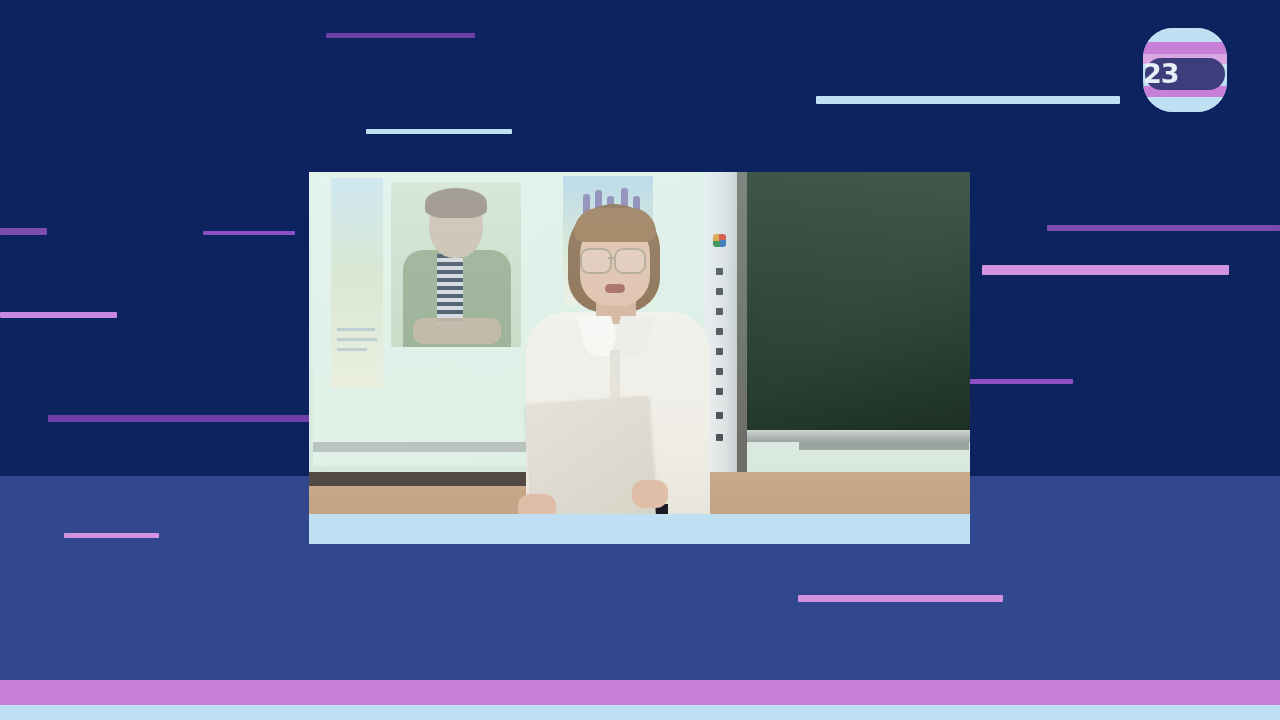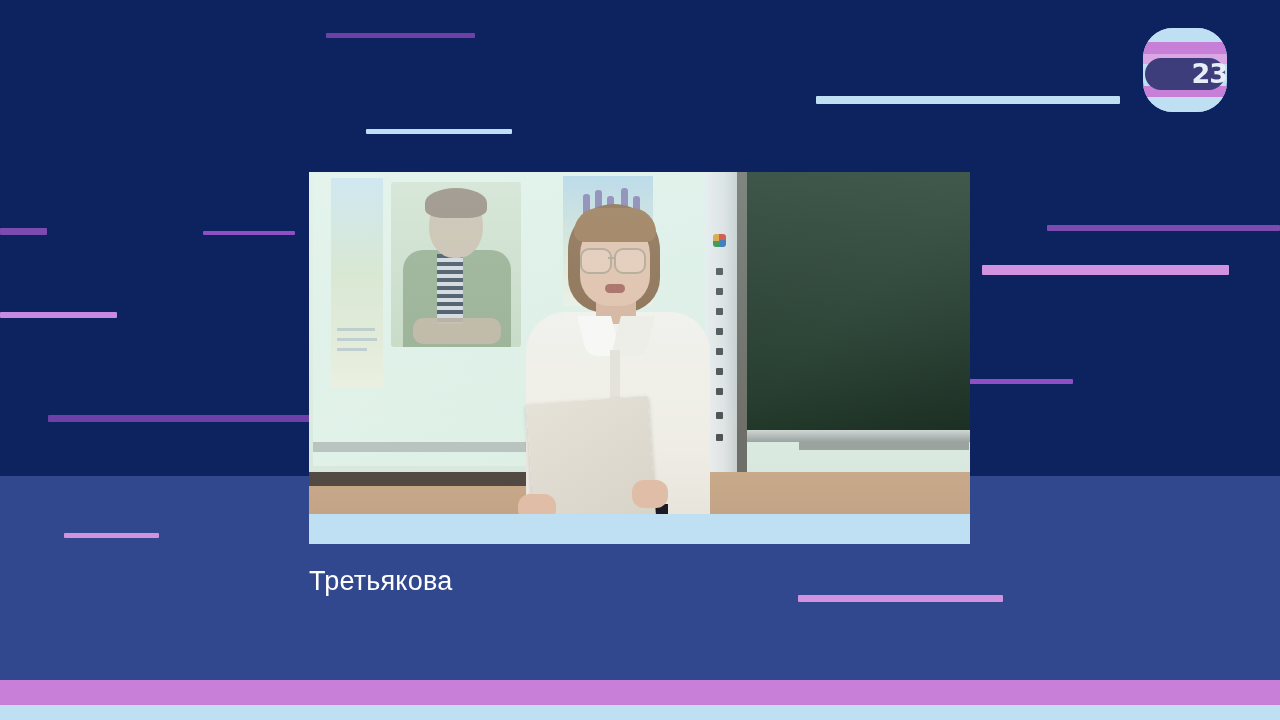--- a/index.html
+++ b/index.html
@@ -63,21 +63,21 @@
     border-radius: 16px;
     background: #3c3d7a;
   }
   #logo #logo-number {
     position: absolute;
     left: 0;
     top: 30px;
     width: 84px;
     height: 20px;
     line-height: 32px;
-    text-align: right;
+    text-align: left;
     font-size: 27px;
     font-weight: bold;
     letter-spacing: -1px;
     color: #e8eef5;
     font-family: "DejaVu Sans", sans-serif;
   }
 
   
   #video-frame {
     position: absolute;
@@ -479,16 +479,15 @@
         <div id="ph-hand-r"></div>
       </div>
 
       <div id="video-wash"></div>
     </div>
   </div>
 
   <div id="lower-third-bar" style="background: rgb(191, 223, 243);"></div>
 
   <div id="name-block">
-    <div class="name-line">Третьякова</div>
   </div>
 
 </div>
 
 </body></html>

